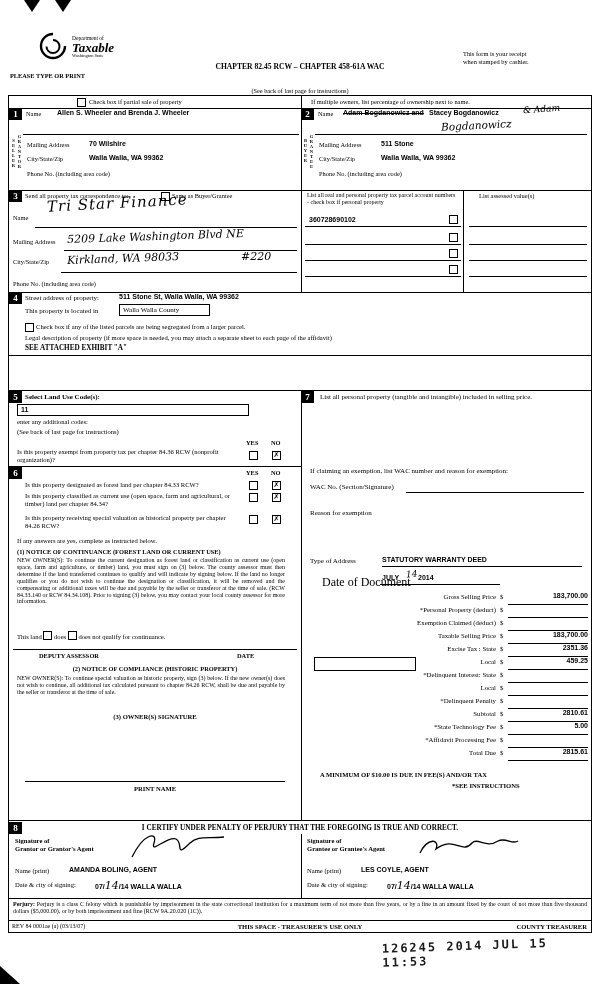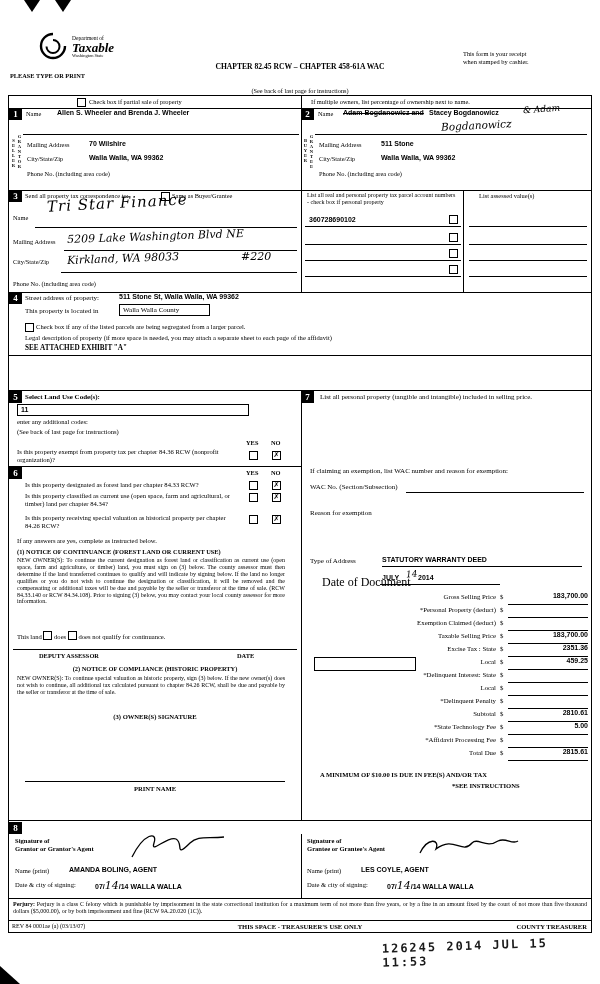--- a/index.html
+++ b/index.html
@@ -206,21 +206,21 @@
       <span class="abs tinyp" style="left:8px;top:284px;width:268px">NEW OWNER(S): To continue special valuation as historic property, sign (3) below. If the new owner(s) does not wish to continue, all additional tax calculated pursuant to chapter 84.26 RCW, shall be due and payable by the seller or transferor at the time of sale.</span>
       <span class="abs b c" style="left:0;top:322px;width:292px;font-size:6.6px">(3) OWNER(S) SIGNATURE</span>
       <div class="hline" style="left:16px;top:390px;width:260px"></div>
       <span class="abs b c" style="left:0;top:394px;width:292px;font-size:6.6px">PRINT NAME</span>
     </div>
 
     <div class="sec" style="left:293px;top:294px;width:289px;height:430px;border-top:1px solid #000">
       <span class="numbox" style="left:-1px;top:0">7</span>
       <span class="abs" style="left:18px;top:2px;width:240px;font-size:7px;line-height:8.4px">List all personal property (tangible and intangible) included in selling price.</span>
       <span class="abs" style="left:8px;top:76px;font-size:7px">If claiming an exemption, list WAC number and reason for exemption:</span>
-      <span class="abs" style="left:8px;top:92px;font-size:7px">WAC No. (Section/Subsection)</span>
+      <span class="abs" style="left:8px;top:92px;font-size:7px">WAC No. (Section/Signature)</span>
       <div class="hline" style="left:104px;top:101px;width:178px"></div>
       <span class="abs" style="left:8px;top:118px;font-size:7px">Reason for exemption</span>
 
       <span class="abs" style="left:8px;top:166px;font-size:7px">Type of Address</span>
       <span class="abs val" style="left:80px;top:165px;width:200px;border-bottom:1px solid #000;height:10px">STATUTORY WARRANTY DEED</span>
       <span class="abs" style="left:20px;top:184px;font-size:12px">Date of Document</span>
       <span class="abs val" style="left:80px;top:183px">JULY</span>
       <span class="abs hand" style="left:104px;top:178px;font-size:9px;transform:rotate(-5deg)">14</span>
       <span class="abs val" style="left:116px;top:183px">2014</span>
       <div class="hline" style="left:78px;top:193px;width:120px"></div>
@@ -291,20 +291,21 @@
           <span class="mdol">$</span>
           <span class="mval">2815.61</span>
         </div>
 
       <span class="abs b" style="left:18px;top:380px;width:270px;font-size:6.6px">A MINIMUM OF $10.00 IS DUE IN FEE(S) AND/OR TAX</span>
       <span class="abs b" style="left:150px;top:391px;font-size:6.6px">*SEE INSTRUCTIONS</span>
     </div>
 
     <div class="sec" style="left:0;top:724px;width:582px;height:78px;border-top:1px solid #000">
       <span class="numbox" style="left:0;top:1px">8</span>
+      <span class="abs b c" style="left:0;top:3px;width:582px;font-size:7.2px">I CERTIFY UNDER PENALTY OF PERJURY THAT THE FOREGOING IS TRUE AND CORRECT.</span>
       <div class="vline" style="left:292px;top:13px;height:65px"></div>
 
       <span class="abs b" style="left:6px;top:16px;font-size:6.6px;line-height:8px;width:110px">
         <span style="display:block">Signature of</span>
         <span style="display:block">Grantor or Grantor's Agent</span>
       </span>
       <span class="abs" style="left:115px;top:8px">
         <svg width="110" height="34" viewBox="0 0 110 34">
           <path d="M8 28 C 20 4, 34 2, 30 14 C 26 26, 44 6, 52 10 C 60 14, 50 30, 66 14 C 74 6, 84 10, 100 8" fill="none" stroke="#000" stroke-width="1.3"></path>
         </svg>

